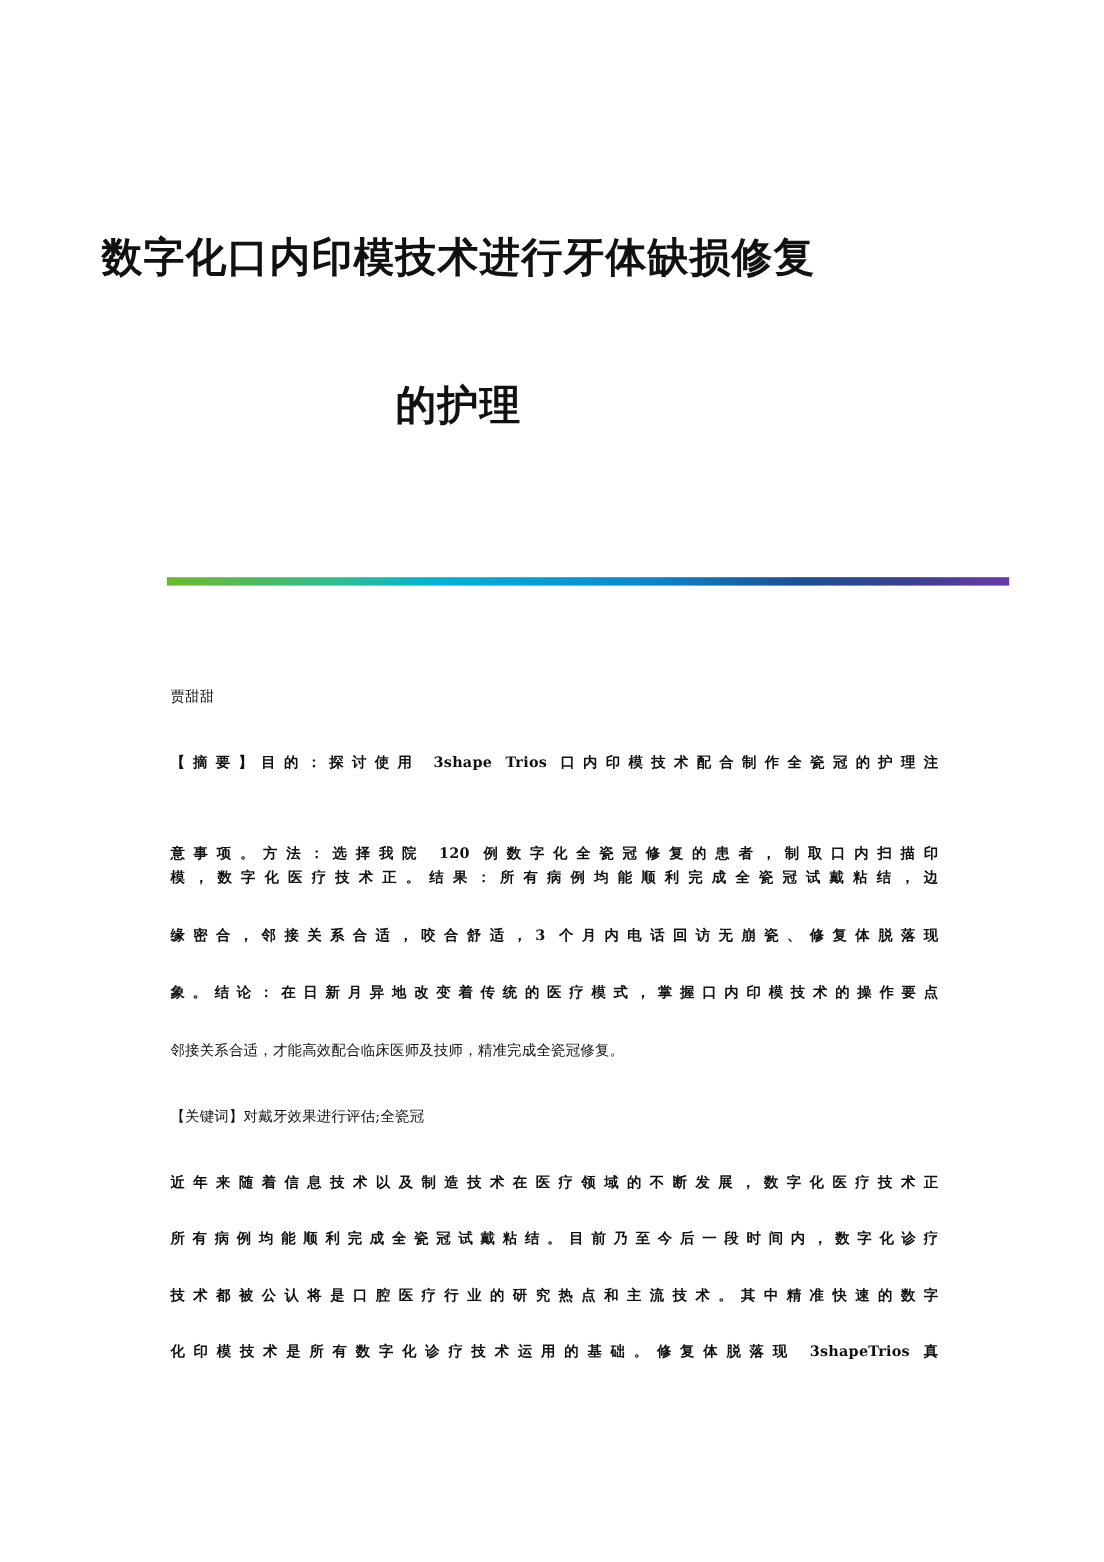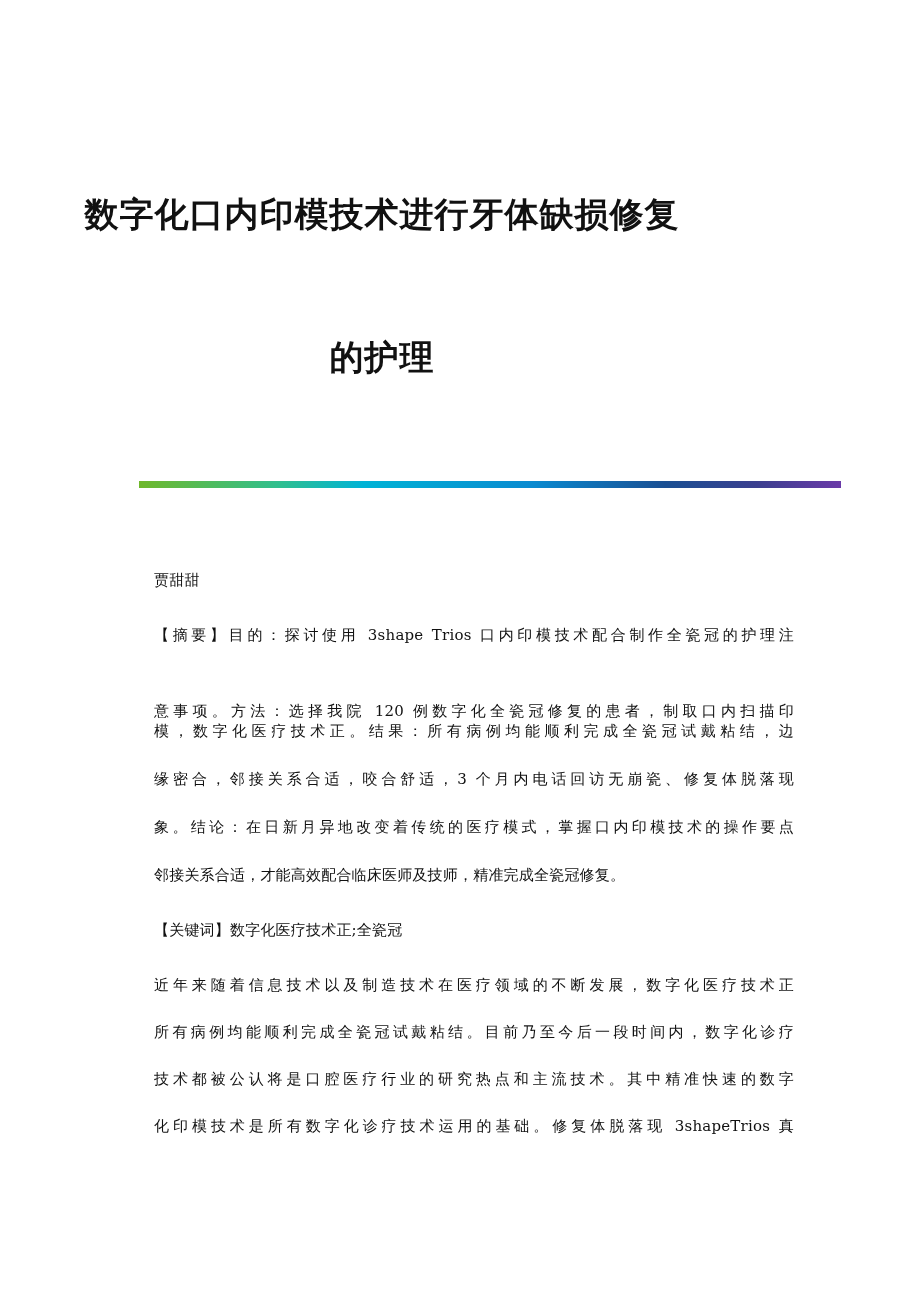--- a/index.html
+++ b/index.html
@@ -2,26 +2,26 @@
 <html><head>
 <meta charset="utf-8">
 <style>
   html, body { margin: 0; padding: 0; background: #ffffff; }
   body { width: 920px; height: 1302px; position: relative; overflow: hidden;
          font-family: "DejaVu Serif", "Liberation Serif", serif; color: #111; }
   .title { position: absolute; left: 0; width: 764px; text-align: center;
            font-family: "DejaVu Sans", "Liberation Sans", sans-serif;
            font-size: 34px; font-weight: bold; letter-spacing: 1px; color: #111; }
   .title.l1 { top: 192px; }
-  .title.l2 { top: 315px; margin-top: 20px; }
+  .title.l2 { top: 315px; }
   .rule { position: absolute; left: 139px; top: 481px; width: 702px; height: 7px;
           background: linear-gradient(to right, #6fb82b 0%, #2fbf8f 20%, #00b3d6 32%, #0a8ad0 56%, #1a4f93 75%, #3b3f8f 88%, #6a3aa8 100%); }
-  .line { position: absolute; left: 154px; width: 640px; font-size: 15px;
+  .line { position: absolute; left: 142px; width: 640px; font-size: 12px;
           white-space: nowrap; line-height: 24px; letter-spacing: 0.2px; }
-  .line.just { text-align: justify; text-align-last: justify; }
+  .line.just { text-align: justify; text-align-last: justify; font-weight: bold; }
 </style>
 </head>
 <body>
 
 <div>
   <div class="title l1">数字化口内印模技术进行牙体缺损修复</div>
   <div class="title l2">的护理</div>
 
   <div class="rule"></div>
 
@@ -29,21 +29,21 @@
 
   <div>
     <div class="line just" style="top:623px;">【摘要】目的：探讨使用 3shape Trios 口内印模技术配合制作全瓷冠的护理注</div>
     <div class="line just" style="top:671px;margin-top:28px;">意事项。方法：选择我院 120 例数字化全瓷冠修复的患者，制取口内扫描印</div>
     <div class="line just" style="top:719px;">模，数字化医疗技术正。结果：所有病例均能顺利完成全瓷冠试戴粘结，边</div>
     <div class="line just" style="top:767px;">缘密合，邻接关系合适，咬合舒适，3 个月内电话回访无崩瓷、修复体脱落现</div>
     <div class="line just" style="top:815px;">象。结论：在日新月异地改变着传统的医疗模式，掌握口内印模技术的操作要点</div>
     <div class="line" style="top:863px;">邻接关系合适，才能高效配合临床医师及技师，精准完成全瓷冠修复。</div>
   </div>
 
-  <div class="line" style="top:918px;">【关键词】数字化医疗技术正;全瓷冠</div>
+  <div class="line" style="top:918px;">【关键词】对戴牙效果进行评估;全瓷冠</div>
 
   <div>
     <div class="line just" style="top:973px;">近年来随着信息技术以及制造技术在医疗领域的不断发展，数字化医疗技术正</div>
     <div class="line just" style="top:1020px;">所有病例均能顺利完成全瓷冠试戴粘结。目前乃至今后一段时间内，数字化诊疗</div>
     <div class="line just" style="top:1067px;">技术都被公认将是口腔医疗行业的研究热点和主流技术。其中精准快速的数字</div>
     <div class="line just" style="top:1114px;">化印模技术是所有数字化诊疗技术运用的基础。修复体脱落现 3shapeTrios 真</div>
   </div>
 </div>
 
 </body></html>

